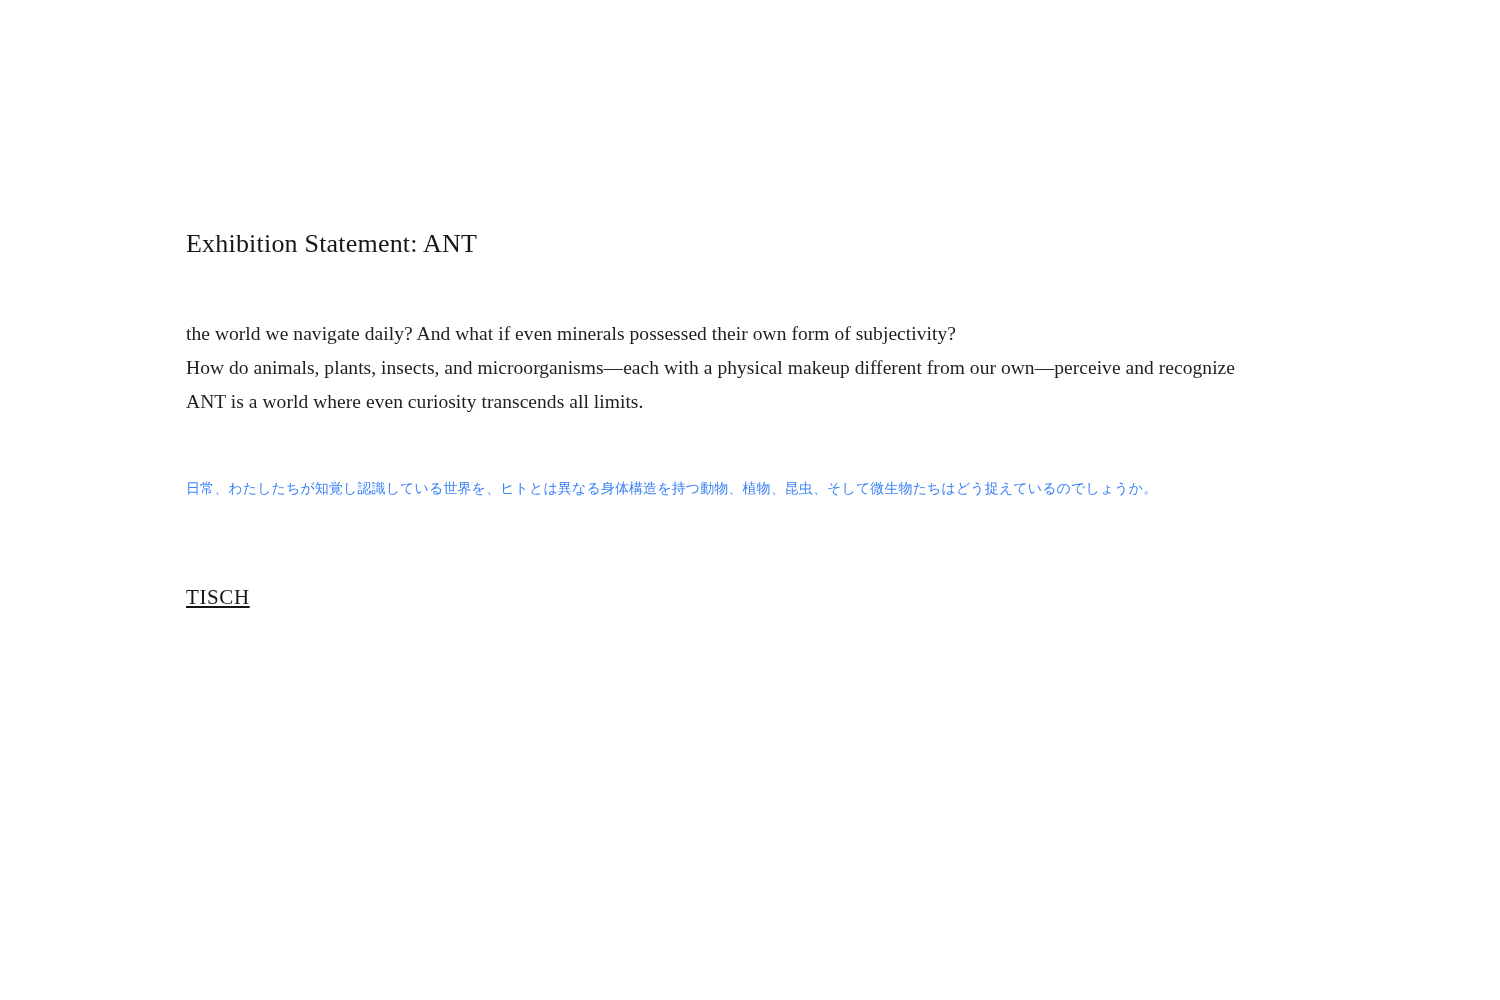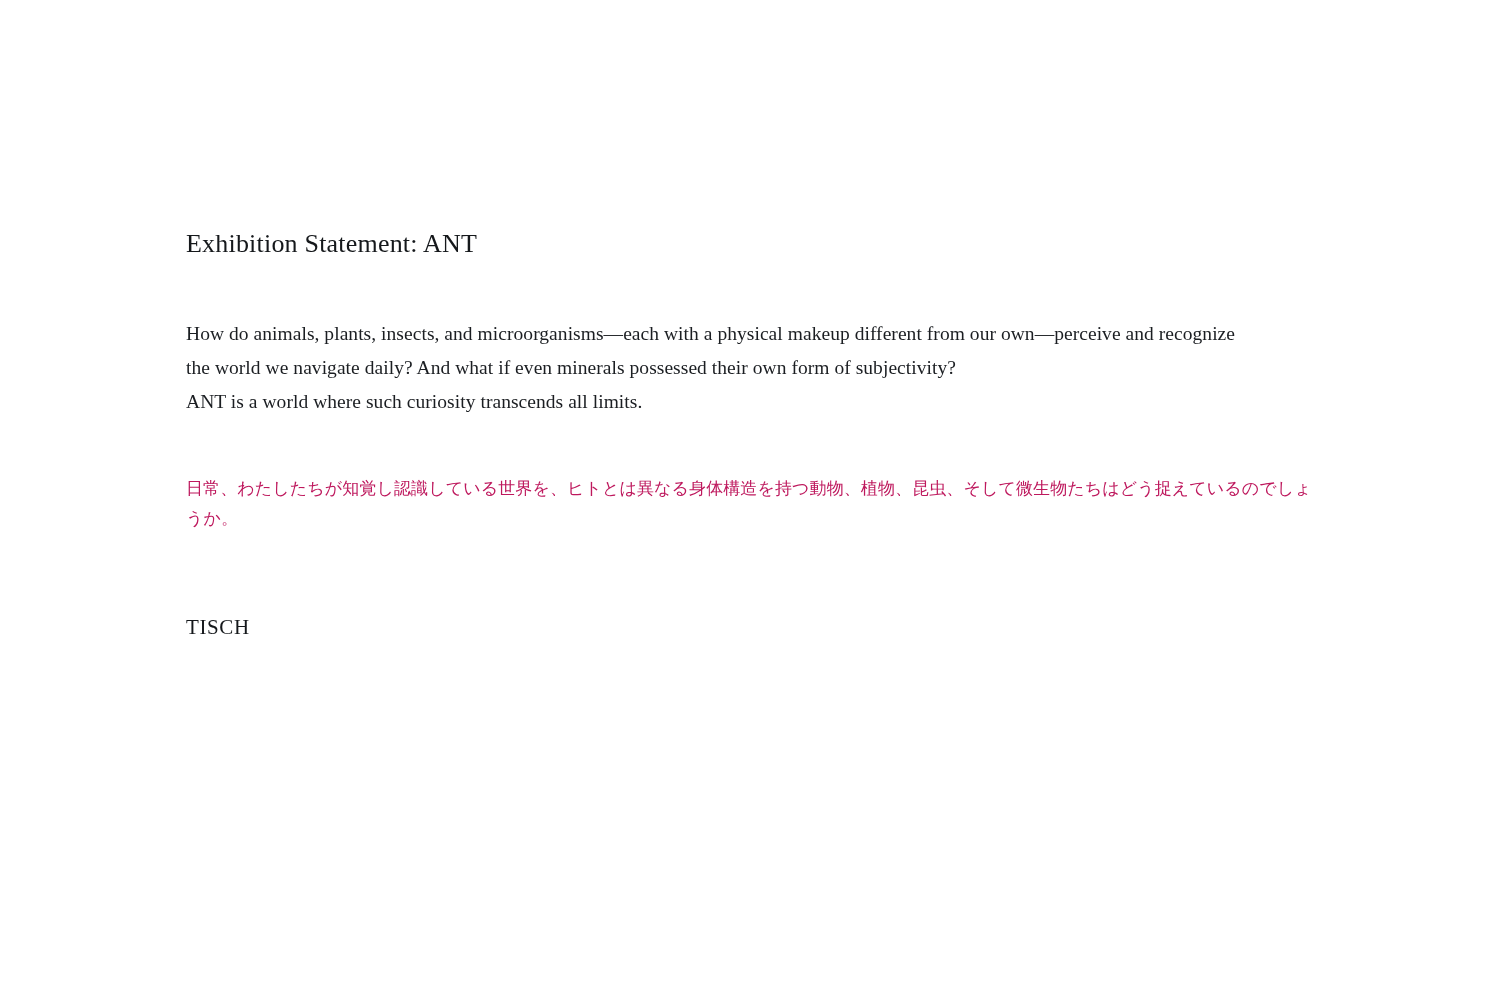--- a/index.html
+++ b/index.html
@@ -45,50 +45,51 @@
   }
   .en-block p {
     margin: 0 0 0.0px 0;
     white-space: nowrap;
   }
   .spacer-mid {
     height: 54px;
   }
   .jp-block {
     font-family: "DejaVu Sans", sans-serif;
-    font-size: 17px;
+    font-size: 14px;
     line-height: 30px;
-    color: #be185d;
+    color: #3b82f6;
     letter-spacing: 0.1px;
     margin: 0;
   }
   .jp-block p {
     margin: 0;
   }
   .signature {
     font-family: "Liberation Serif", serif;
     font-size: 21px;
     letter-spacing: 0.6px;
     color: #15181b;
     margin: 0;
     padding-top: 82px;
+    text-decoration: underline;
   }
 </style>
 </head>
 <body>
 
 <div class="page">
   <div class="content">
 
     <h1 class="doc-title">Exhibition Statement: ANT</h1>
 
     <div class="en-block">
+      <p>the world we navigate daily? And what if even minerals possessed their own form of subjectivity?</p>
       <p>How do animals, plants, insects, and microorganisms—each with a physical makeup different from our own—perceive and recognize</p>
-      <p>the world we navigate daily? And what if even minerals possessed their own form of subjectivity?</p>
-      <p>ANT is a world where such curiosity transcends all limits.</p>
+      <p>ANT is a world where even curiosity transcends all limits.</p>
     </div>
 
     <div class="spacer-mid"></div>
 
     <div class="jp-block">
       <p>日常、わたしたちが知覚し認識している世界を、ヒトとは異なる身体構造を持つ動物、植物、昆虫、そして微生物たちはどう捉えているのでしょうか。</p>
     </div>
 
     <div class="signature">TISCH</div>
 

